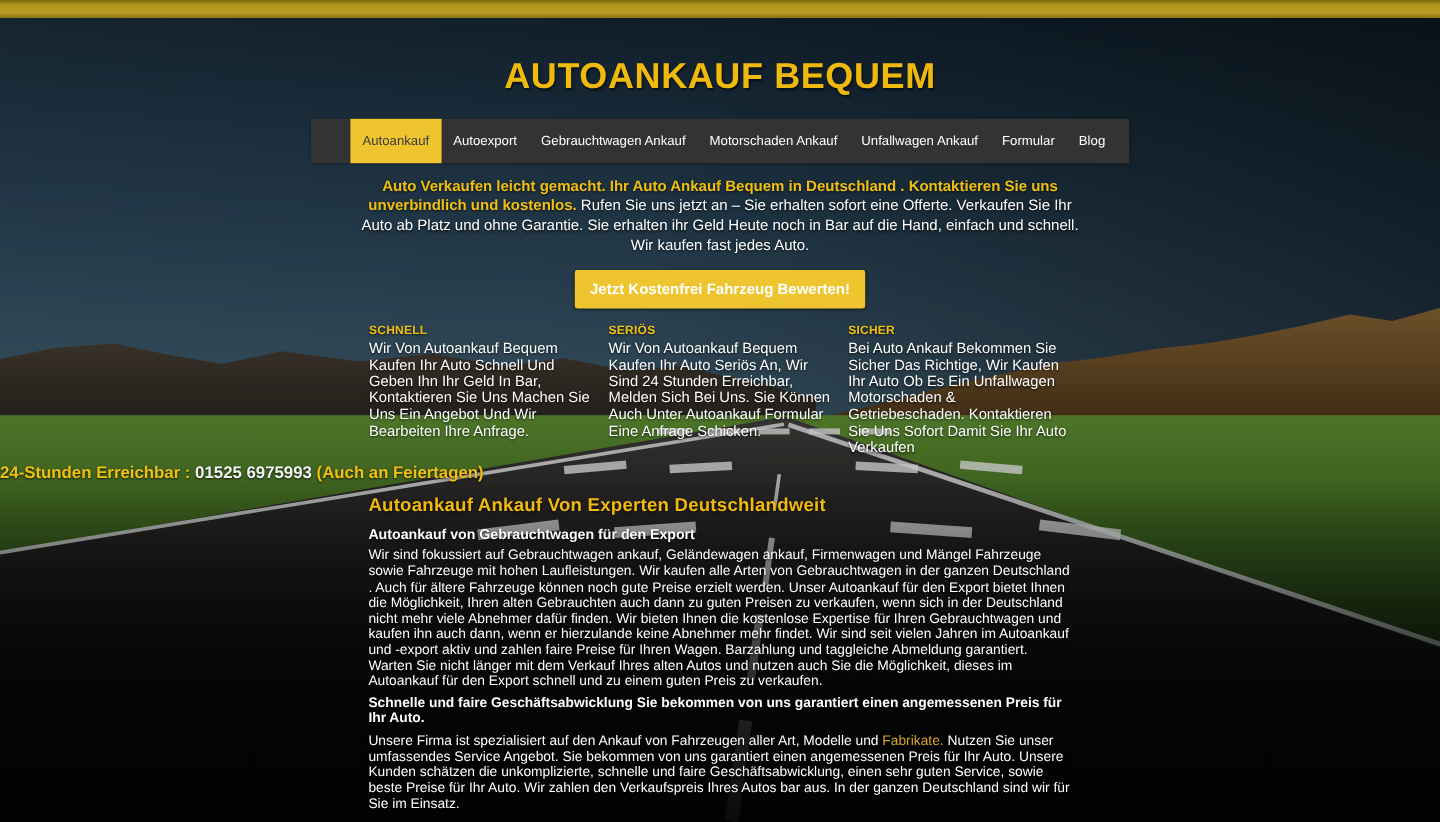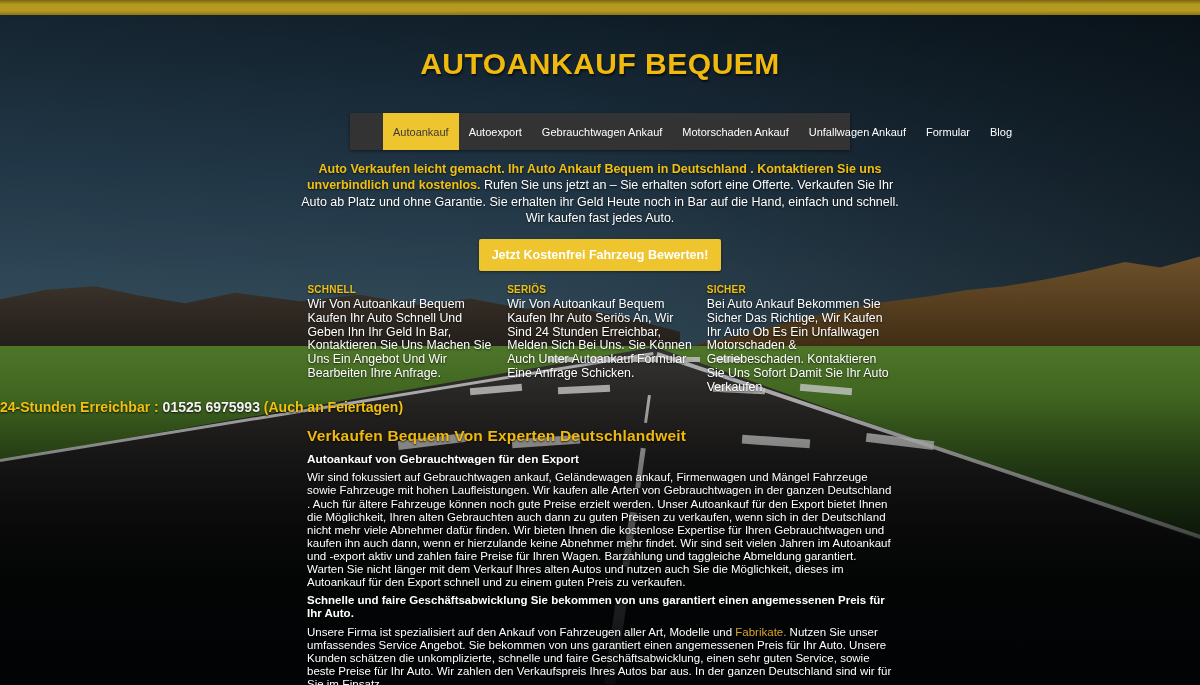--- a/index.html
+++ b/index.html
@@ -34,21 +34,21 @@
 
   
   .topbar { position:absolute; left:0; top:0; width:1200px; height:15px; z-index:6;
          background:linear-gradient(180deg,#7a670f 0%,#b49a20 30%,#b49a20 72%,#8a7414 100%); }
 
   .content { position:absolute; inset:0; z-index:5; }
 
   .site-title { margin-top:47px; text-align:center; color:#f0b90d; font-size:30px; font-weight:bold;
          letter-spacing:.5px; text-shadow:1px 2px 2px rgba(0,0,0,.6); }
 
-  .nav { width:500px; height:37px; margin:32px auto 0; background:#333333; display:flex; align-items:stretch;
+  .nav { width:682px; height:37px; margin:18px auto 0; background:#333333; display:flex; align-items:stretch;
          padding-left:33px; box-shadow:0 1px 3px rgba(0,0,0,.5);text-align:right; }
   .nav a { display:flex; align-items:center; padding:0 10px; color:#ffffff; font-size:11px;
          text-decoration:none; white-space:nowrap; }
   .nav a.active { background:#eec52f; color:#3a3a3a; }
 
   .intro { width:604px; margin:11px auto 0; text-align:center; font-size:12.5px; line-height:1.3;
          color:#ffffff; text-shadow:0 1px 2px rgba(0,0,0,.7); }
   .intro .lead { color:#f0c011; font-weight:bold; }
 
   .cta-row { text-align:center; margin-top:13px; }
@@ -142,21 +142,21 @@
       </div>
       <div class="feature">
         <h3>SICHER</h3>
         <p>Bei Auto Ankauf Bekommen Sie Sicher Das Richtige, Wir Kaufen Ihr Auto Ob Es Ein Unfallwagen Motorschaden &amp; Getriebeschaden. Kontaktieren Sie Uns Sofort Damit Sie Ihr Auto Verkaufen</p>
       </div>
     </div>
 
     <div class="hotline"><span>24-Stunden Erreichbar : </span><span class="phone">01525 6975993</span><span> (Auch an Feiertagen)</span></div>
 
     <div class="main">
-      <h2 class="first">Verkaufen Bequem Von Experten Deutschlandweit</h2>
+      <h2 class="first">Autoankauf Ankauf Von Experten Deutschlandweit</h2>
 
       <h4>Autoankauf von Gebrauchtwagen für den Export</h4>
       <p>Wir sind fokussiert auf Gebrauchtwagen ankauf, Geländewagen ankauf, Firmenwagen und Mängel Fahrzeuge sowie Fahrzeuge mit hohen Laufleistungen. Wir kaufen alle Arten von Gebrauchtwagen in der ganzen Deutschland . Auch für ältere Fahrzeuge können noch gute Preise erzielt werden. Unser Autoankauf für den Export bietet Ihnen die Möglichkeit, Ihren alten Gebrauchten auch dann zu guten Preisen zu verkaufen, wenn sich in der Deutschland nicht mehr viele Abnehmer dafür finden. Wir bieten Ihnen die kostenlose Expertise für Ihren Gebrauchtwagen und kaufen ihn auch dann, wenn er hierzulande keine Abnehmer mehr findet. Wir sind seit vielen Jahren im Autoankauf und -export aktiv und zahlen faire Preise für Ihren Wagen. Barzahlung und taggleiche Abmeldung garantiert. Warten Sie nicht länger mit dem Verkauf Ihres alten Autos und nutzen auch Sie die Möglichkeit, dieses im Autoankauf für den Export schnell und zu einem guten Preis zu verkaufen.</p>
 
       <p class="bold-line">Schnelle und faire Geschäftsabwicklung Sie bekommen von uns garantiert einen angemessenen Preis für Ihr Auto.</p>
       <p><span>Unsere Firma ist spezialisiert auf den Ankauf von Fahrzeugen aller Art, Modelle und </span><a href="#" class="inline-link">Fabrikate.</a><span> Nutzen Sie unser umfassendes Service Angebot. Sie bekommen von uns garantiert einen angemessenen Preis für Ihr Auto. Unsere Kunden schätzen die unkomplizierte, schnelle und faire Geschäftsabwicklung, einen sehr guten Service, sowie beste Preise für Ihr Auto. Wir zahlen den Verkaufspreis Ihres Autos bar aus. In der ganzen Deutschland sind wir für Sie im Einsatz.</span></p>
 
     </div>
   </div>
 

